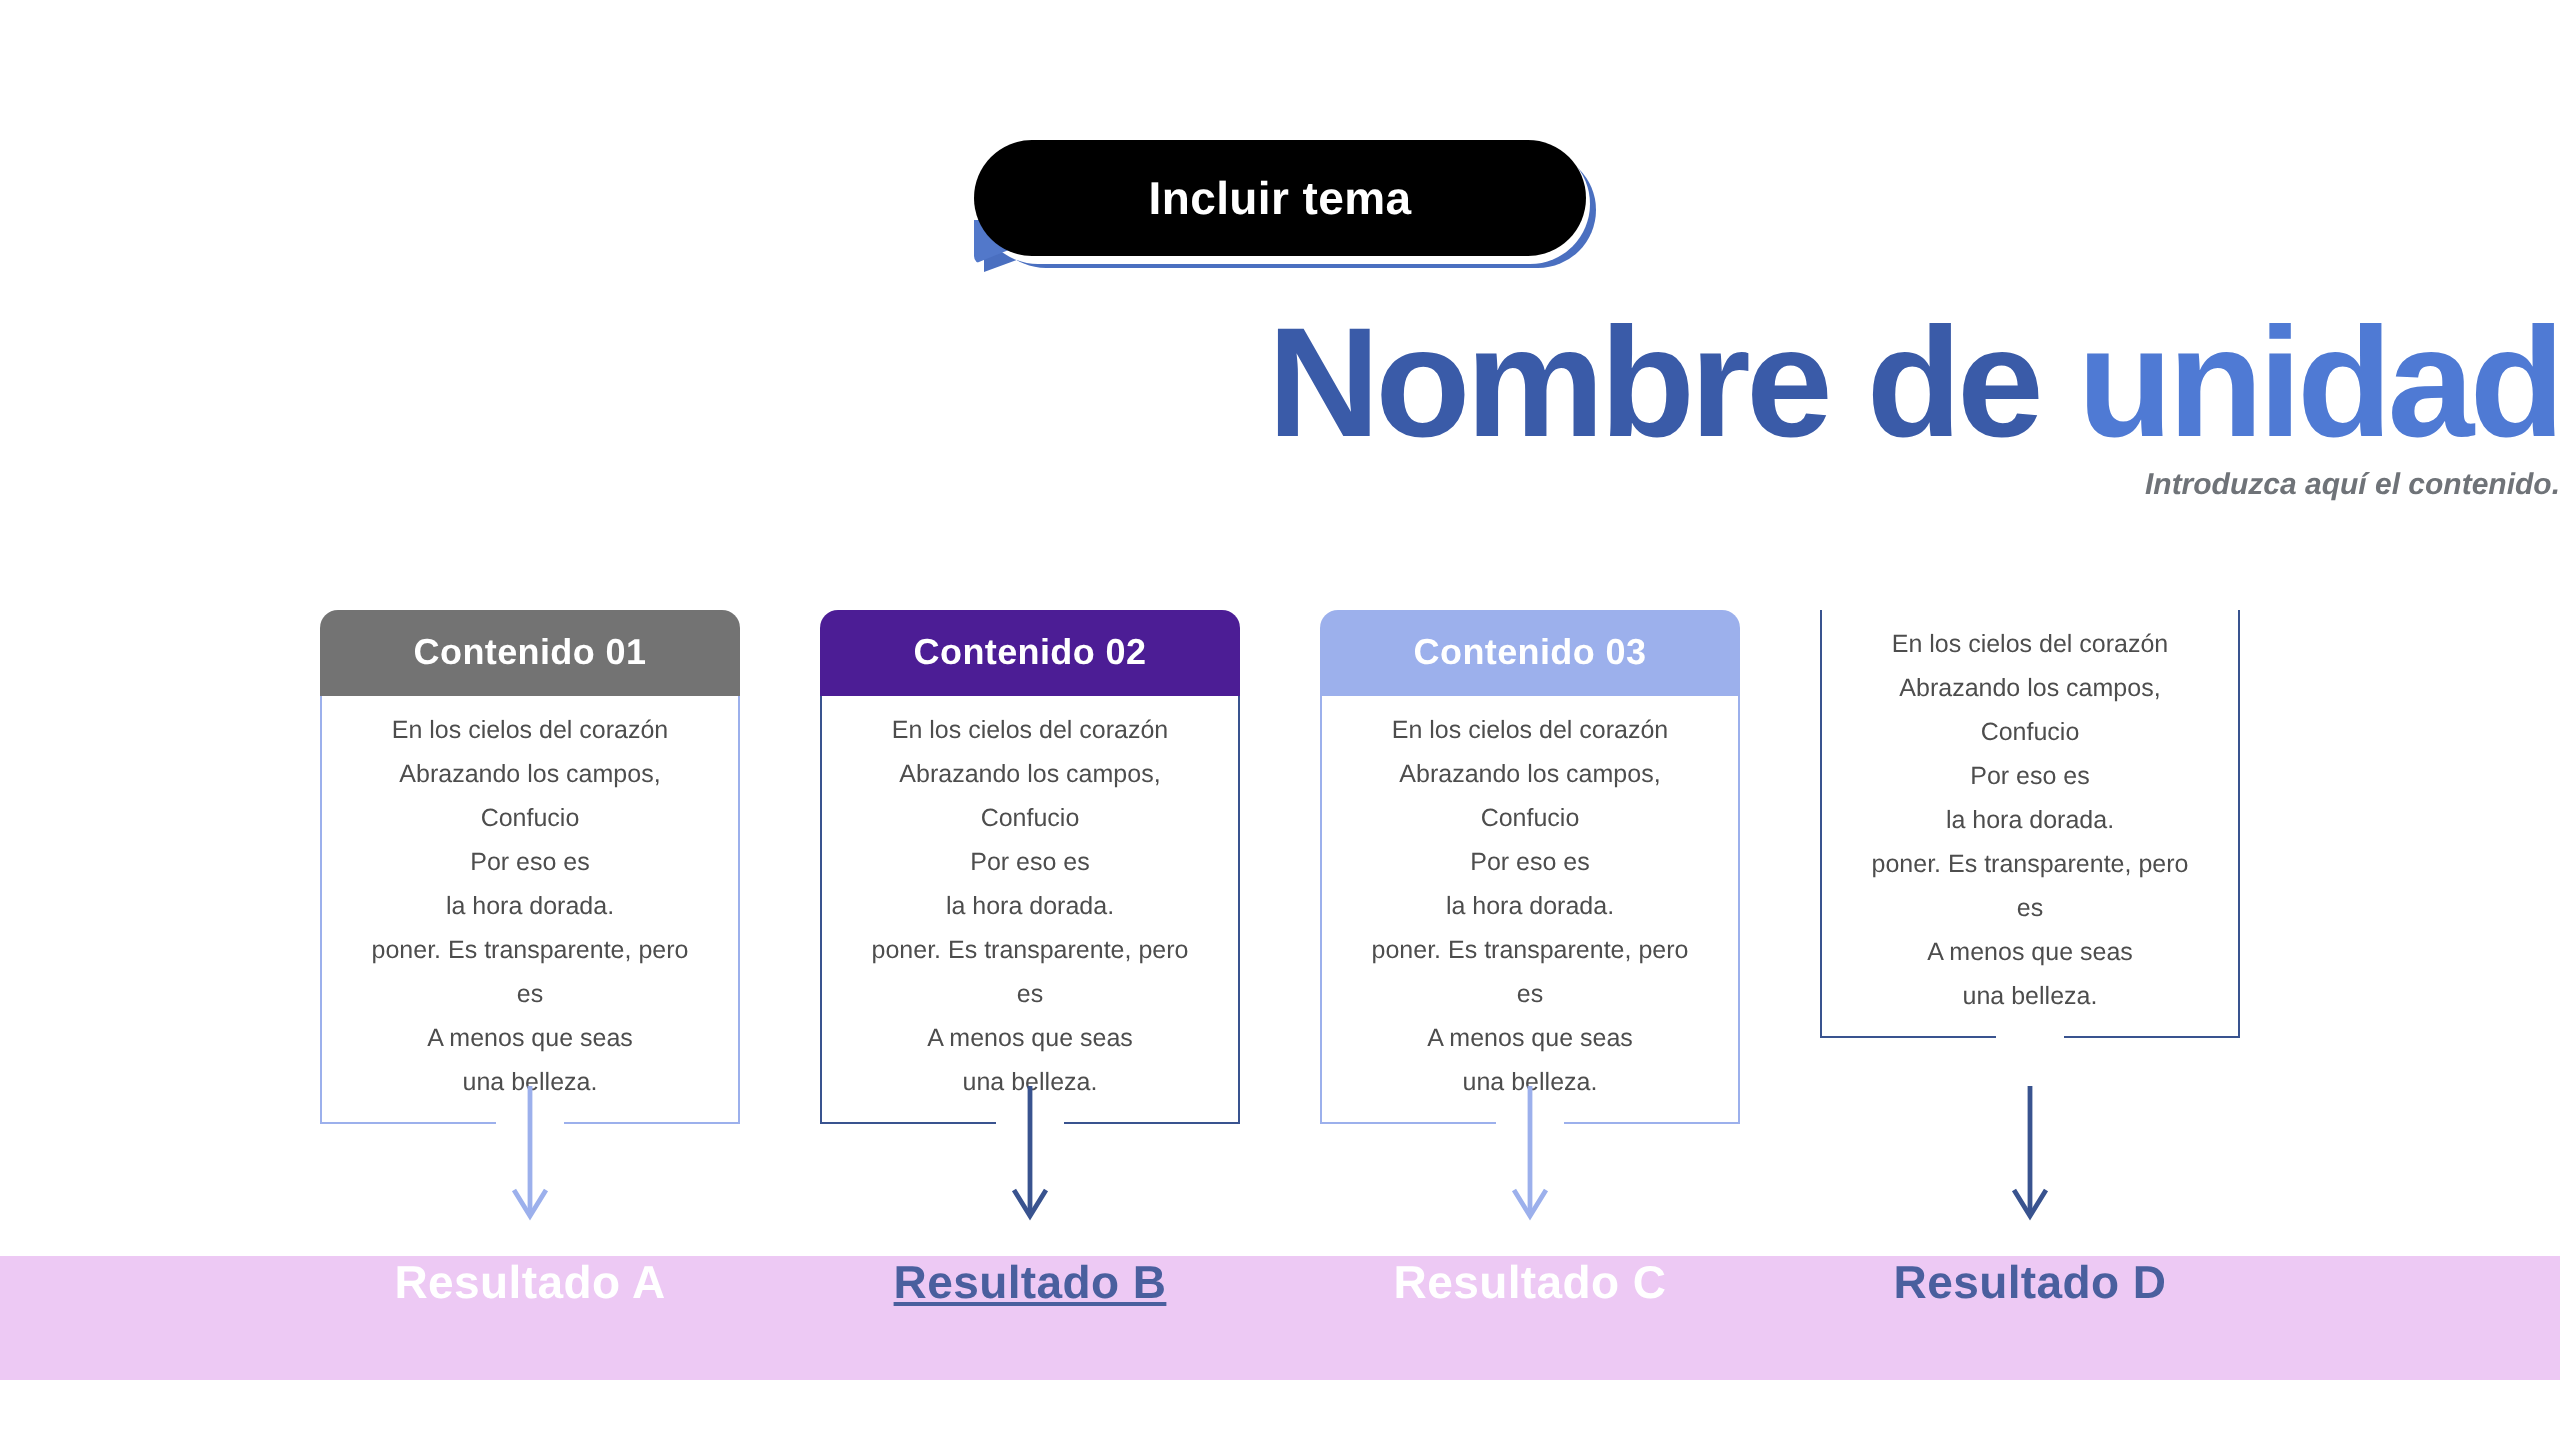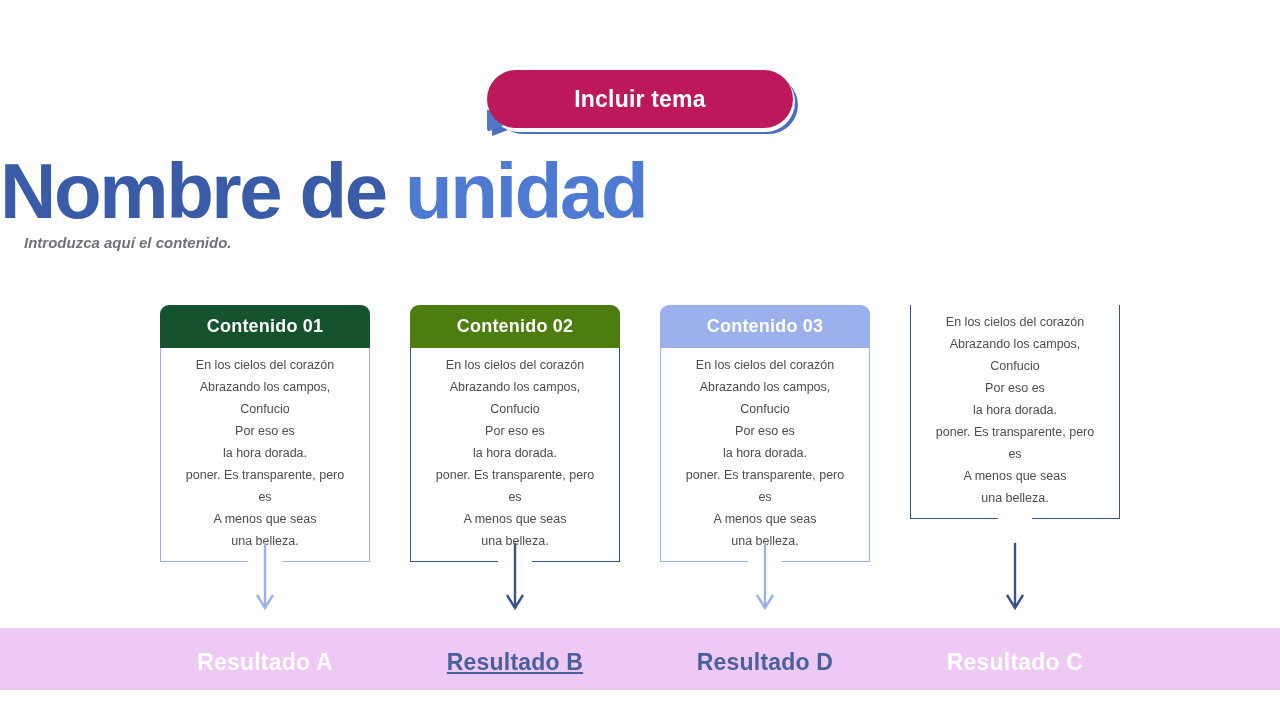--- a/index.html
+++ b/index.html
@@ -40,21 +40,21 @@
     height: 60px;
     background: #ffffff;
     border-radius: 30px;
   }
   .bubble-main {
     position: absolute;
     left: 487px;
     top: 0px;
     width: 306px;
     height: 58px;
-    background: #be185d;
+    background: #000000;
     border-radius: 29px;
     display: flex;
     align-items: center;
     justify-content: center;
   }
   .bubble-tail {
     position: absolute;
     left: 487px;
     top: 40px;
     width: 26px;
@@ -80,21 +80,21 @@
     font-weight: bold;
     letter-spacing: 0.2px;
   }
 
   
   #title-block {
     position: absolute;
     left: 0;
     top: 152px;
     width: 1280px;
-    text-align: left;
+    text-align: right;
   }
   #main-title {
     font-size: 78px;
     font-weight: bold;
     line-height: 1.0;
     letter-spacing: -2.4px;
     white-space: nowrap;
     margin: 0;
   }
   .title-dark { color: #3a5ba8; }
@@ -193,21 +193,20 @@
     background: #edc9f4;
   }
   #results-row {
     position: absolute;
     left: 160px;
     top: 628px;
     width: 960px;
     height: 68px;
     display: flex;
     justify-content: space-between;
-    align-items: center;
   }
   .result-item {
     width: 210px;
     text-align: center;
     font-size: 23px;
     font-weight: bold;
     letter-spacing: 0.2px;
   }
 </style>
 </head>
@@ -223,41 +222,41 @@
   </div>
 </div>
 
 <div id="title-block">
   <div id="main-title"><span class="title-dark">Nombre de </span><span class="title-light">unidad</span></div>
   <div id="subtitle">Introduzca aquí el contenido.</div>
 </div>
 
 <div id="cards-row">
     <div class="card">
-      <div class="card-header" style="background: #14532d;">
+      <div class="card-header" style="background: #737373;">
         <span>Contenido 01</span>
       </div>
       <div class="card-body">
         <div class="edge edge-left" style="border-left-color: rgb(156, 176, 236);"></div>
         <div class="edge edge-right" style="border-left-color: rgb(156, 176, 236);"></div>
         <div class="edge edge-bottom-l" style="border-top-color: rgb(156, 176, 236);"></div>
         <div class="edge edge-bottom-r" style="border-top-color: rgb(156, 176, 236);"></div>
         <div class="card-line">En los cielos del corazón</div>
         <div class="card-line">Abrazando los campos,</div>
         <div class="card-line">Confucio</div>
         <div class="card-line">Por eso es</div>
         <div class="card-line">la hora dorada.</div>
         <div class="card-line">poner. Es transparente, pero</div>
         <div class="card-line">es</div>
         <div class="card-line">A menos que seas</div>
         <div class="card-line">una belleza.</div>
       </div>
     </div>
     <div class="card">
-      <div class="card-header" style="background: #4d7c0f;">
+      <div class="card-header" style="background: #4c1d95;">
         <span>Contenido 02</span>
       </div>
       <div class="card-body">
         <div class="edge edge-left" style="border-left-color: rgb(57, 83, 143);"></div>
         <div class="edge edge-right" style="border-left-color: rgb(57, 83, 143);"></div>
         <div class="edge edge-bottom-l" style="border-top-color: rgb(57, 83, 143);"></div>
         <div class="edge edge-bottom-r" style="border-top-color: rgb(57, 83, 143);"></div>
         <div class="card-line">En los cielos del corazón</div>
         <div class="card-line">Abrazando los campos,</div>
         <div class="card-line">Confucio</div>
@@ -332,15 +331,15 @@
         <line x1="13" y1="0" x2="13" y2="64" stroke="#39538f" stroke-width="2.4"></line>
         <polyline points="5,52 13,65 21,52" fill="none" stroke="#39538f" stroke-width="2.4"></polyline>
       </svg>
     </div>
   </div>
 
 <div id="results-bar"></div>
 <div id="results-row">
     <div class="result-item" style="color: rgb(255, 255, 255);">Resultado A</div>
     <div class="result-item" style="color: rgb(74, 95, 158); text-decoration: underline;">Resultado B</div>
+    <div class="result-item" style="color: rgb(255, 255, 255);">Resultado C</div>
     <div class="result-item" style="color: rgb(74, 95, 158);">Resultado D</div>
-    <div class="result-item" style="color: rgb(255, 255, 255);">Resultado C</div>
   </div>
 
 </body></html>

